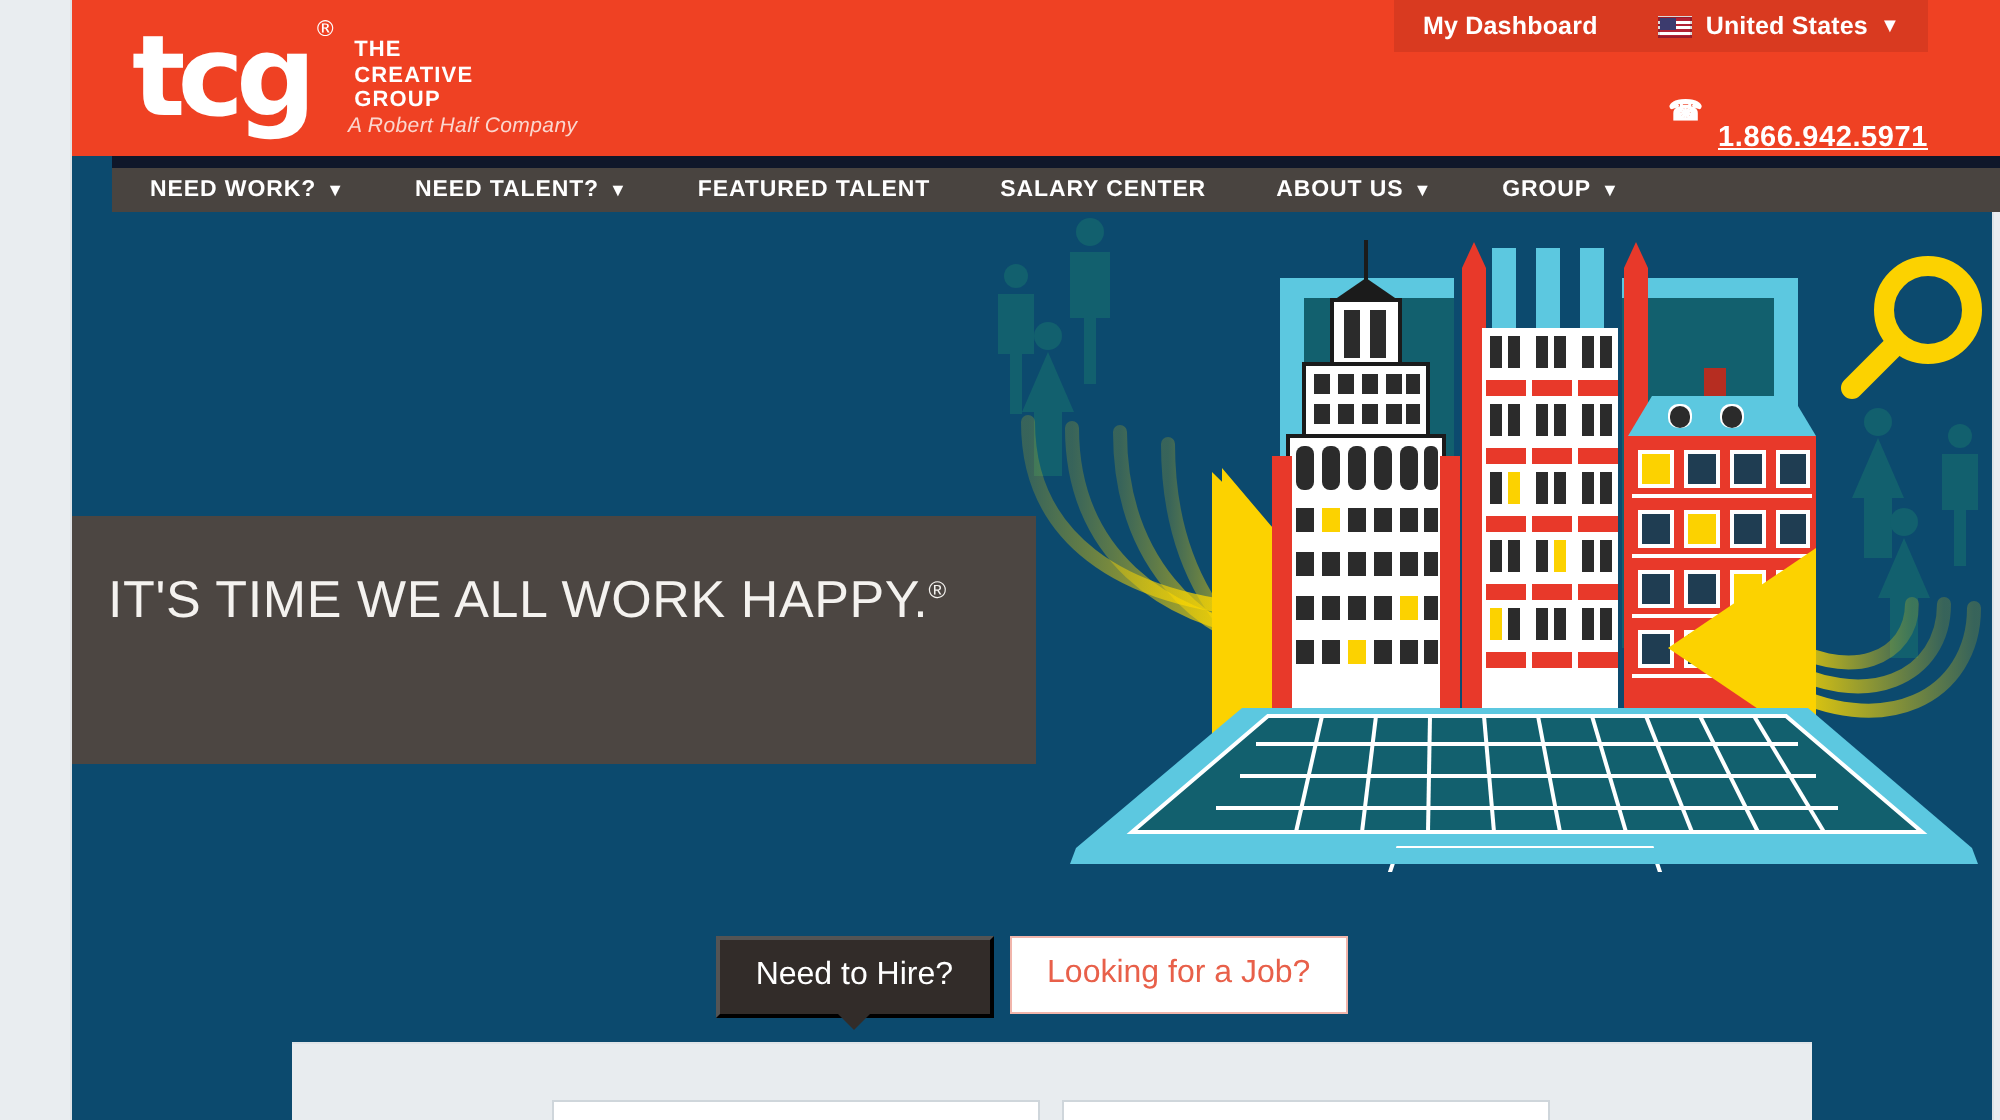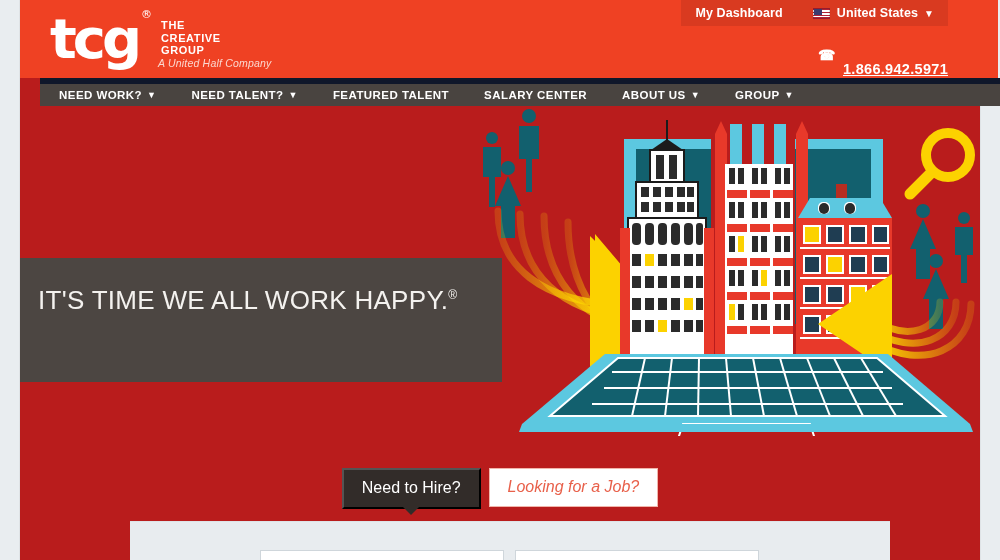--- a/index.html
+++ b/index.html
@@ -8,22 +8,22 @@
     background: #e9edf0;
     font-family: "Liberation Sans", sans-serif;
   }
   #page {
     position: relative; width: 1000px; height: 560px;
     background: #e9edf0; overflow: hidden;
   }
 
   
   .canvas {
-    position: absolute; left: 20px; top: 0; width: 960px; height: 560px;
-    background: #b91c1c;
+    position: absolute; left: 36px; top: 0; width: 960px; height: 560px;
+    background: #0c4a6e;
     box-shadow: 0 0 0 1px rgba(0,0,0,0.04);
   }
 
   
   .header {
     position: absolute; left: 0; top: 0; width: 978px; height: 78px;
     background: #ef4123;
   }
   .logo-wrap {
     position: absolute; left: 30px; top: 6px;
@@ -127,21 +127,21 @@
   }
   .tab-active { background: #322c29; color: #ffffff; }
   .tab-active::after {
     content: ""; position: absolute; left: 50%; bottom: -8px;
     margin-left: -8px; width: 0; height: 0;
     border-left: 8px solid transparent; border-right: 8px solid transparent;
     border-top: 8px solid #322c29;
   }
   .tab-inactive {
     background: #ffffff; color: #e8604a;
-    border: 1px solid #f1b5ab; margin-left: 8px; font-style: italic;
+    border: 1px solid #f1b5ab; margin-left: 8px;
   }
 
   
   .form-panel {
     position: absolute; left: 110px; top: 521px; width: 760px; height: 39px;
     background: #e8ecef; border-top: 1px solid #dfe4e8;
   }
   .form-field {
     position: absolute; top: 28px; height: 24px;
     background: #ffffff; border: 1px solid #cfd6db;
@@ -164,21 +164,21 @@
       <a class="logo-wrap">
         <div class="logo-mark">
           <span>tcg</span><span class="logo-reg">®</span>
         </div>
         <div class="logo-text">
           <div>THE</div>
           <div>CREATIVE</div>
           <div>GROUP</div>
         </div>
       </a>
-      <div class="logo-sub">A United Half Company</div>
+      <div class="logo-sub">A Robert Half Company</div>
 
       <div class="util-bar">
         <a class="util-item">
           <span>My Dashboard</span>
         </a>
         <a class="util-item">
           <span class="flag"></span>
           <span>United States</span>
           <span class="chev">▼</span>
         </a>

